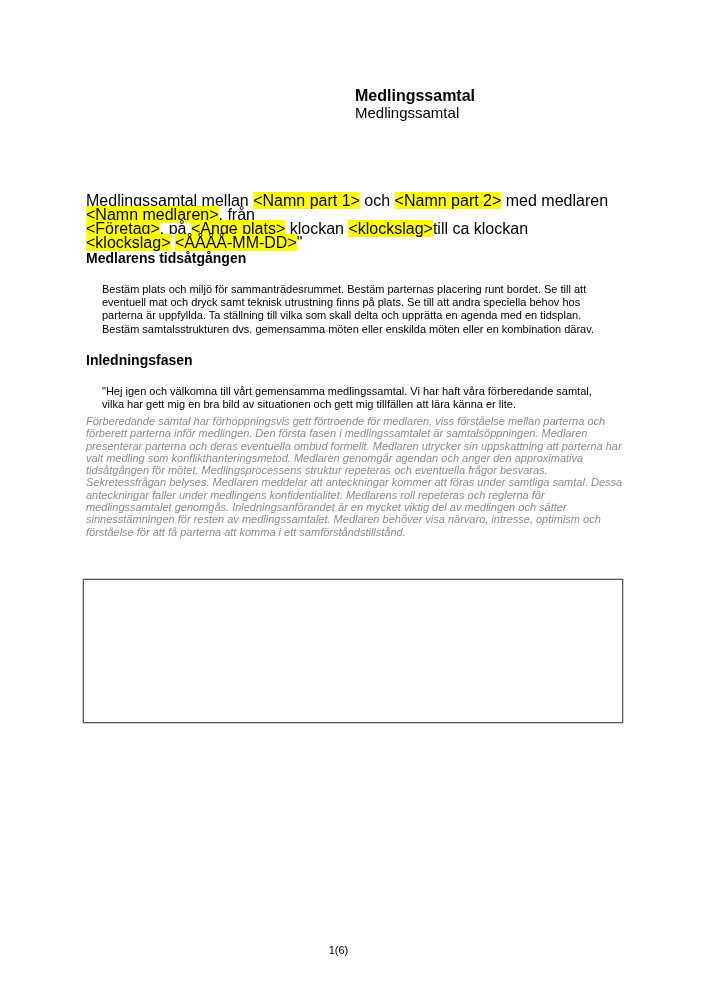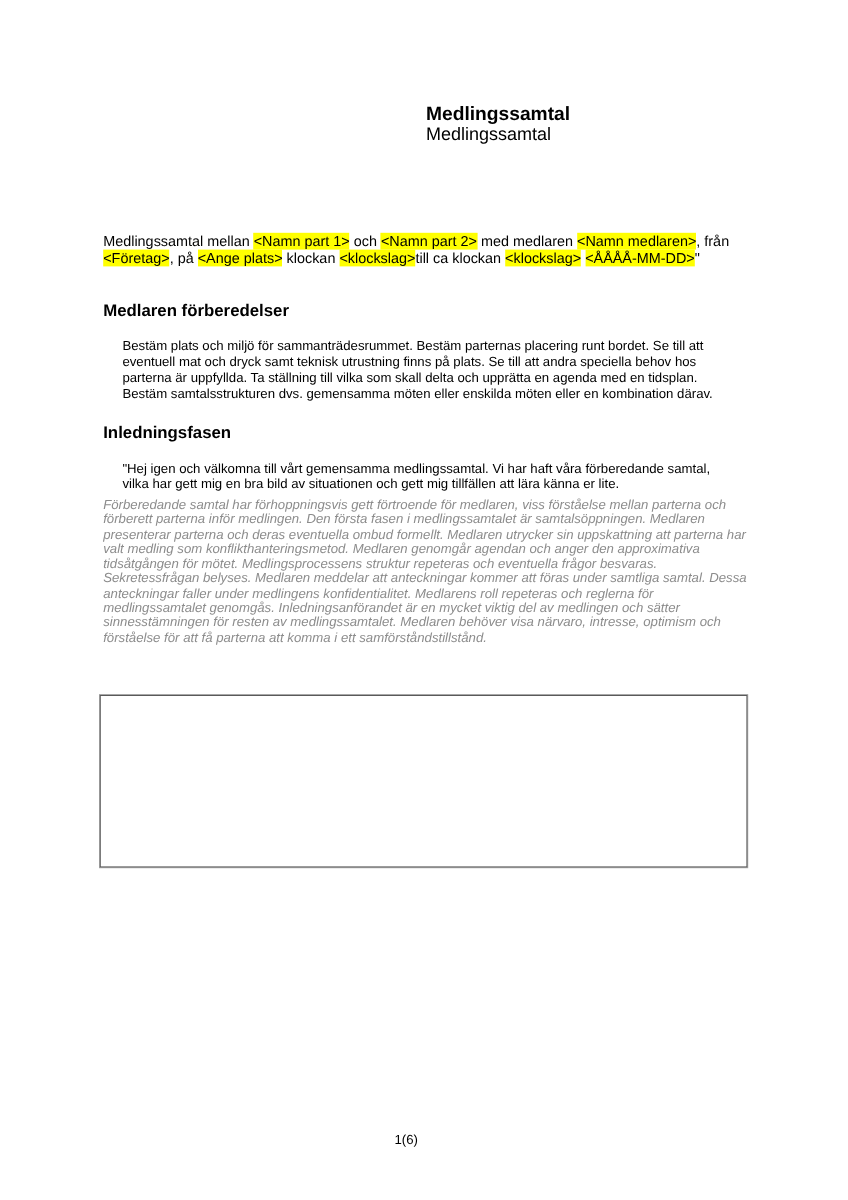--- a/index.html
+++ b/index.html
@@ -35,21 +35,21 @@
   .doc-subtitle {
     font-size: 15px;
     line-height: 16px;
     margin: 0;
   }
   .intro {
     position: absolute;
     left: 86px;
     top: 194px;
     width: 530px;
-    font-size: 12px;
+    font-size: 16px;
     line-height: 14px;
   }
   .hl {
     background: #ffff00;
   }
   .section {
     position: absolute;
     left: 86px;
     width: 540px;
   }
@@ -103,21 +103,21 @@
 <div class="page">
 
   <div class="doc-header">
     <div class="doc-title">Medlingssamtal</div>
     <div class="doc-subtitle">Medlingssamtal</div>
   </div>
 
   <div class="intro"><span>Medlingssamtal mellan </span><span class="hl">&lt;Namn part 1&gt;</span><span> och </span><span class="hl">&lt;Namn part 2&gt;</span><span> med medlaren </span><span class="hl">&lt;Namn medlaren&gt;</span><span>, från </span><br><span class="hl">&lt;Företag&gt;</span><span>, på </span><span class="hl">&lt;Ange plats&gt;</span><span> klockan </span><span class="hl">&lt;klockslag&gt;</span><span>till ca klockan </span><span class="hl">&lt;klockslag&gt;</span><span> </span><span class="hl">&lt;ÅÅÅÅ-MM-DD&gt;</span><span>"</span></div>
 
   <div class="section" id="sec-prep">
-    <h2>Medlaren förberedelser</h2>
+    <h2>Medlarens tidsåtgången</h2>
     <p>Bestäm plats och miljö för sammanträdesrummet. Bestäm parternas placering runt bordet. Se till att eventuell mat och dryck samt teknisk utrustning finns på plats. Se till att andra speciella behov hos parterna är uppfyllda. Ta ställning till vilka som skall delta och upprätta en agenda med en tidsplan. Bestäm samtalsstrukturen dvs. gemensamma möten eller enskilda möten eller en kombination därav.</p>
   </div>
 
   <div class="section" id="sec-intro">
     <h2>Inledningsfasen</h2>
     <p>"Hej igen och välkomna till vårt gemensamma medlingssamtal. Vi har haft våra förberedande samtal, vilka har gett mig en bra bild av situationen och gett mig tillfällen att lära känna er lite.</p>
   </div>
 
   <p class="guide">Förberedande samtal har förhoppningsvis gett förtroende för medlaren, viss förståelse mellan parterna och förberett parterna inför medlingen. Den första fasen i medlingssamtalet är samtalsöppningen. Medlaren presenterar parterna och deras eventuella ombud formellt. Medlaren utrycker sin uppskattning att parterna har valt medling som konflikthanteringsmetod. Medlaren genomgår agendan och anger den approximativa tidsåtgången för mötet. Medlingsprocessens struktur repeteras och eventuella frågor besvaras. Sekretessfrågan belyses. Medlaren meddelar att anteckningar kommer att föras under samtliga samtal. Dessa anteckningar faller under medlingens konfidentialitet. Medlarens roll repeteras och reglerna för medlingssamtalet genomgås. Inledningsanförandet är en mycket viktig del av medlingen och sätter sinnesstämningen för resten av medlingssamtalet. Medlaren behöver visa närvaro, intresse, optimism och förståelse för att få parterna att komma i ett samförståndstillstånd.</p>
 

